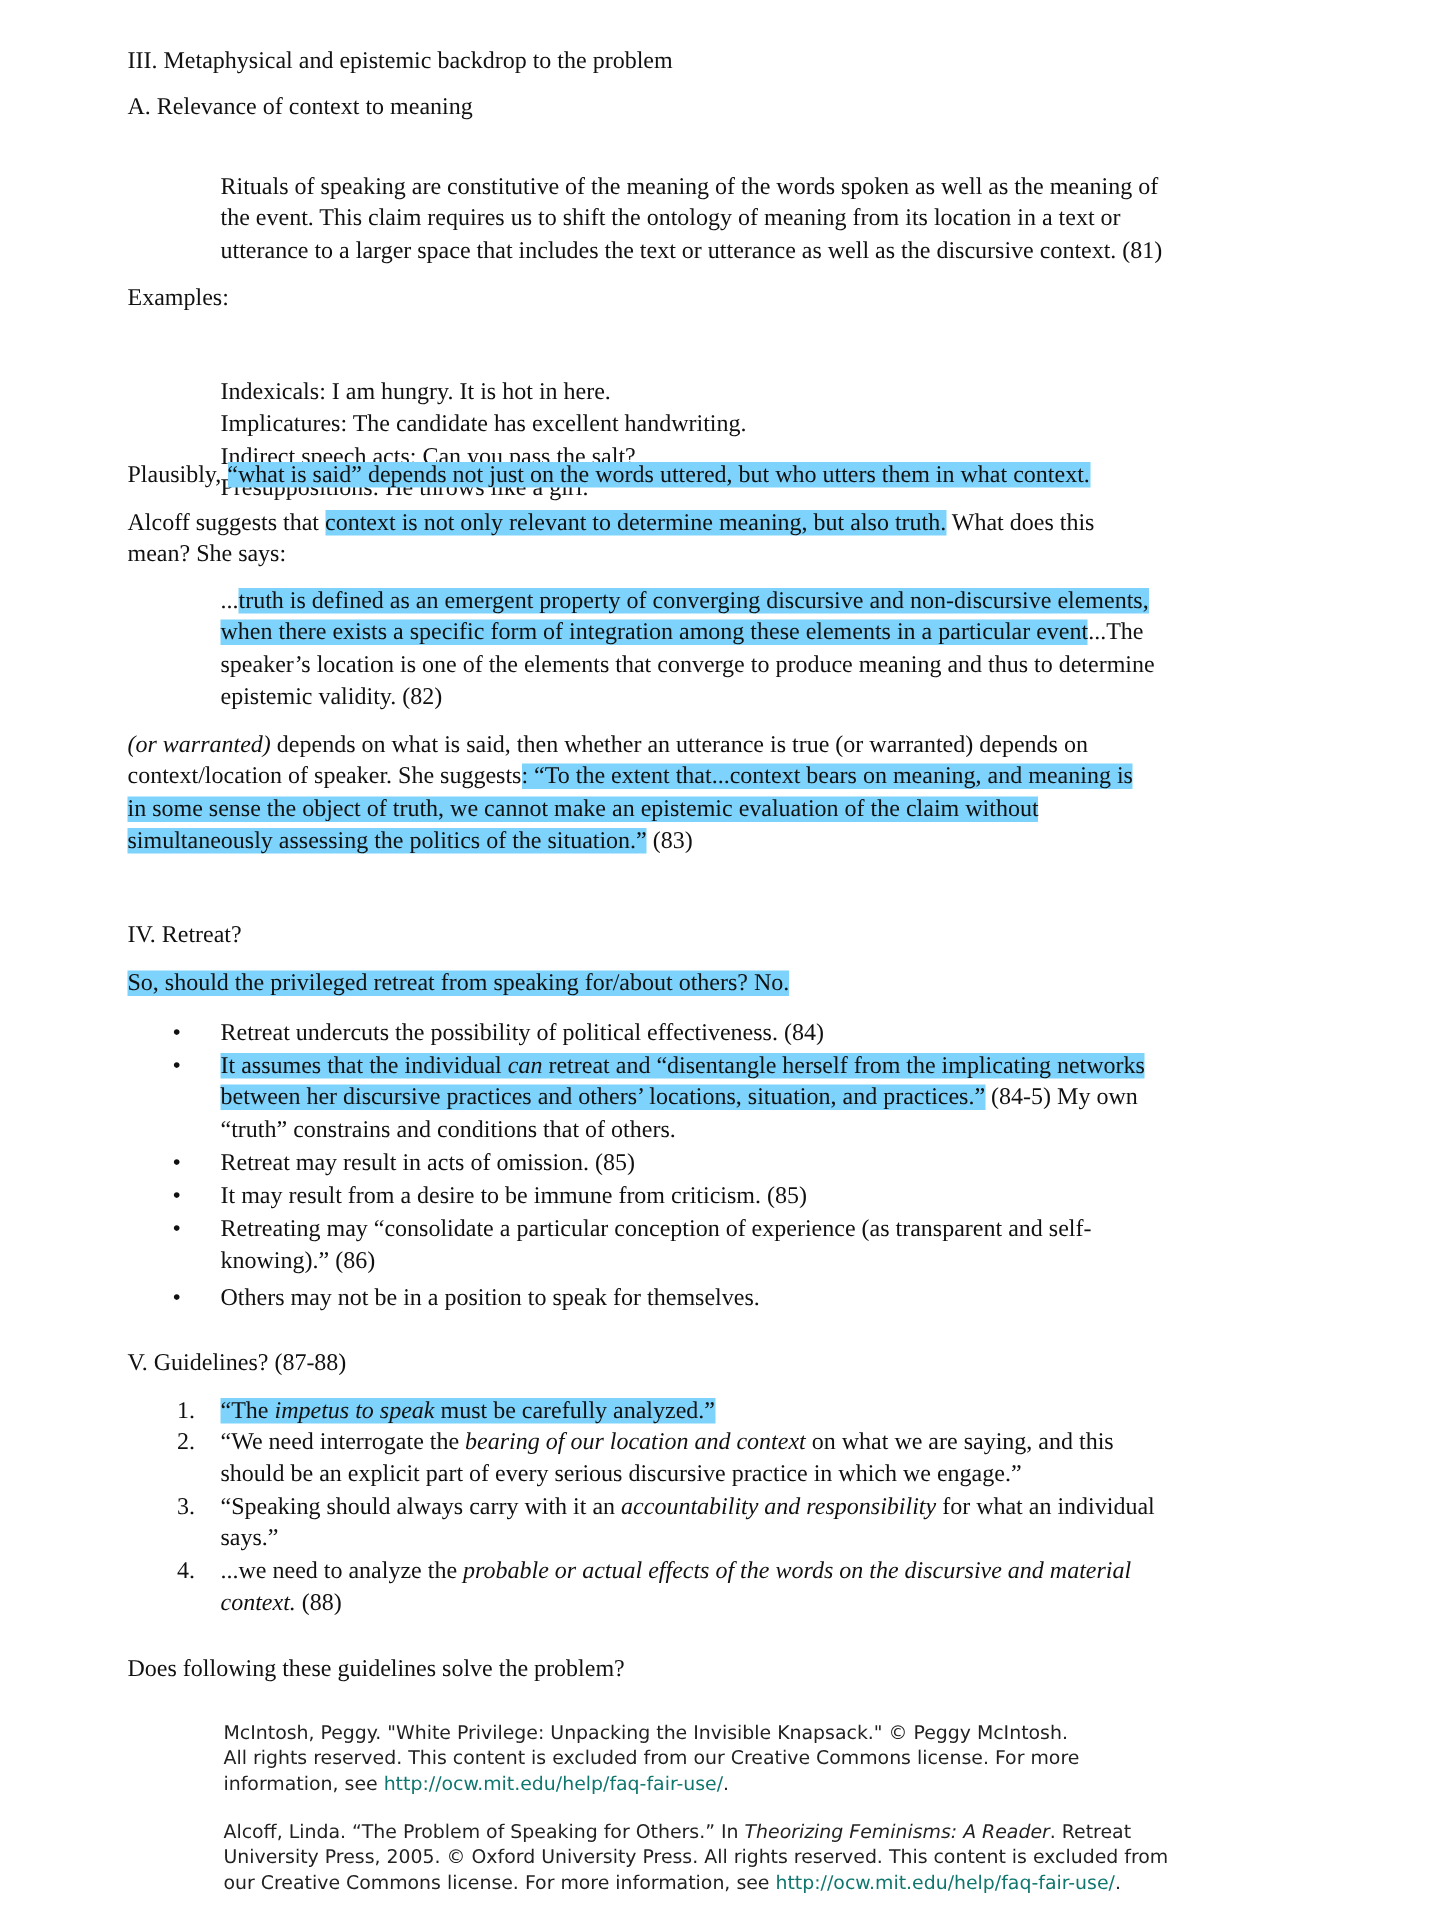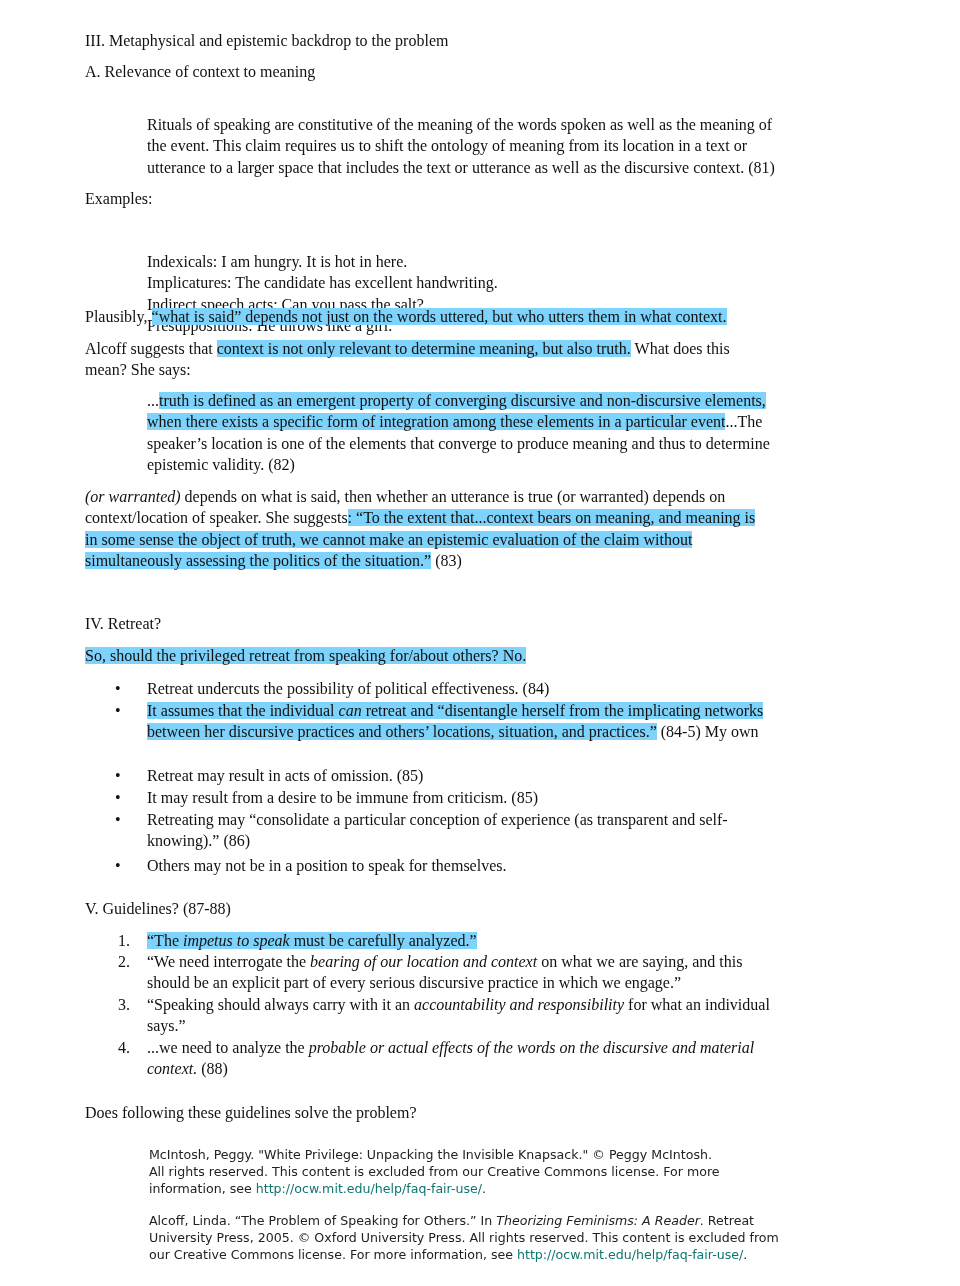--- a/index.html
+++ b/index.html
@@ -79,20 +79,21 @@
   </div>
 
   <div>
     <span class="abs" style="left:115px; top:678px;">•</span>
     <div class="abs" style="left:147px; top:678px;">Retreat undercuts the possibility of political effectiveness. (84)</div>
 
     <span class="abs" style="left:115px; top:700px;">•</span>
     <div class="block" style="left:147px; top:700px;">
       <p><span class="hl"><span>It assumes that the individual </span><span class="it">can</span><span> retreat and “disentangle herself from the implicating networks</span></span></p>
       <p><span class="hl">between her discursive practices and others’ locations, situation, and practices.”</span><span> (84-5)  My own</span></p>
+      <p>“truth” constrains and conditions that of others.</p>
     </div>
 
     <span class="abs" style="left:115px; top:765px;">•</span>
     <div class="abs" style="left:147px; top:765px;">Retreat may result in acts of omission. (85)</div>
 
     <span class="abs" style="left:115px; top:787px;">•</span>
     <div class="abs" style="left:147px; top:787px;">It may result from a desire to be immune from criticism. (85)</div>
 
     <span class="abs" style="left:115px; top:809px;">•</span>
     <div class="block" style="left:147px; top:809px;">

